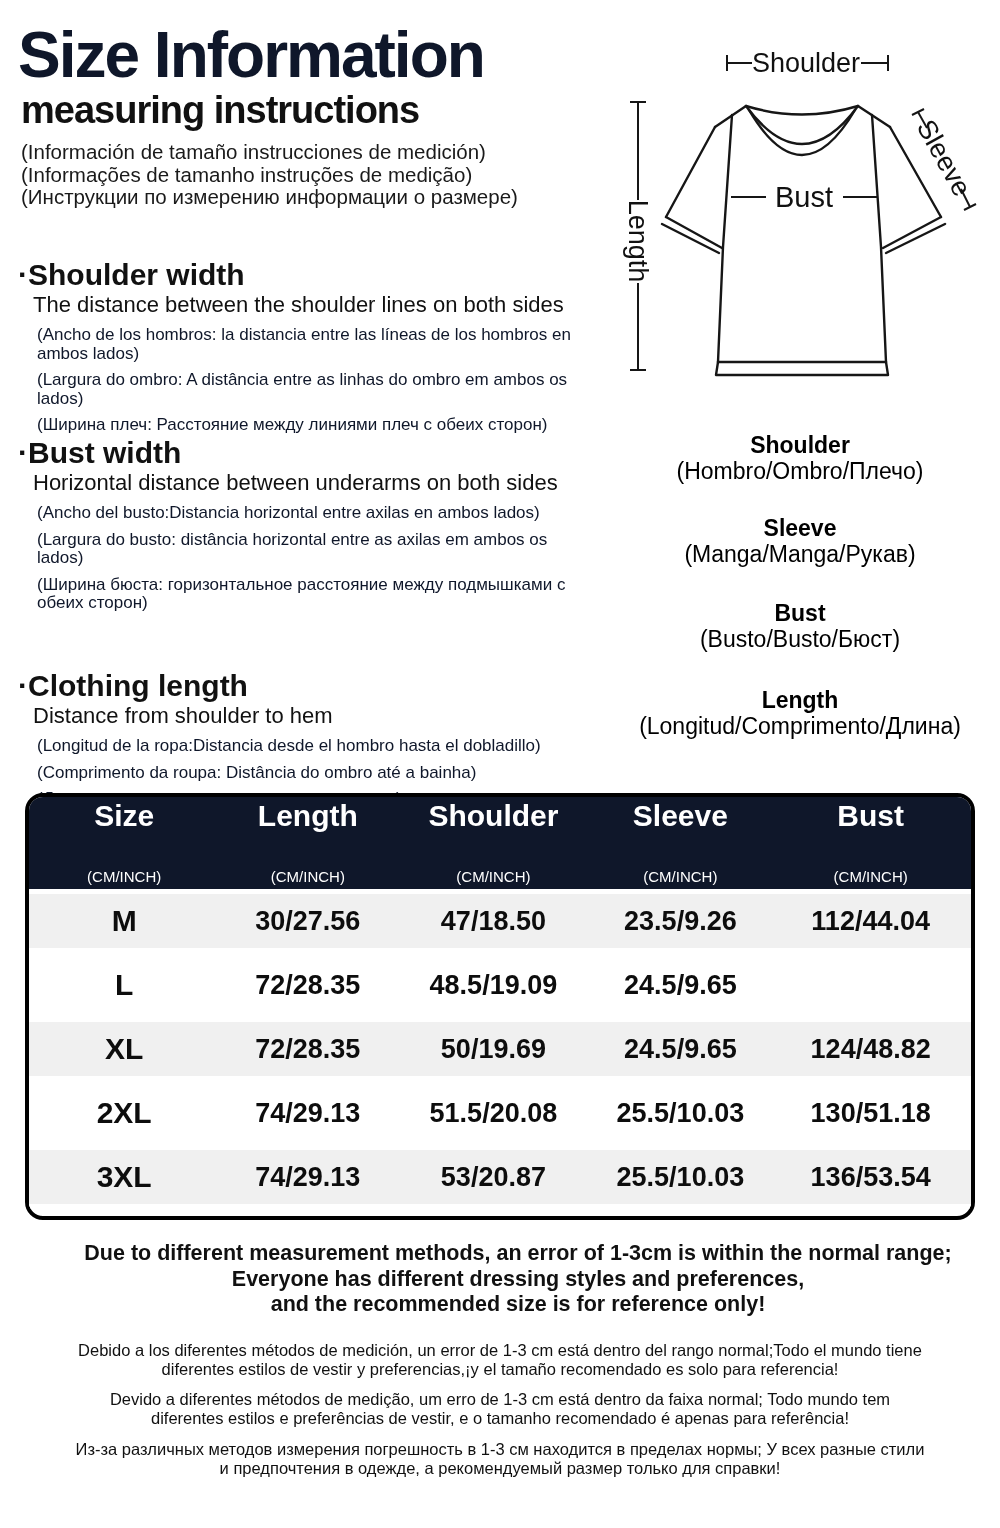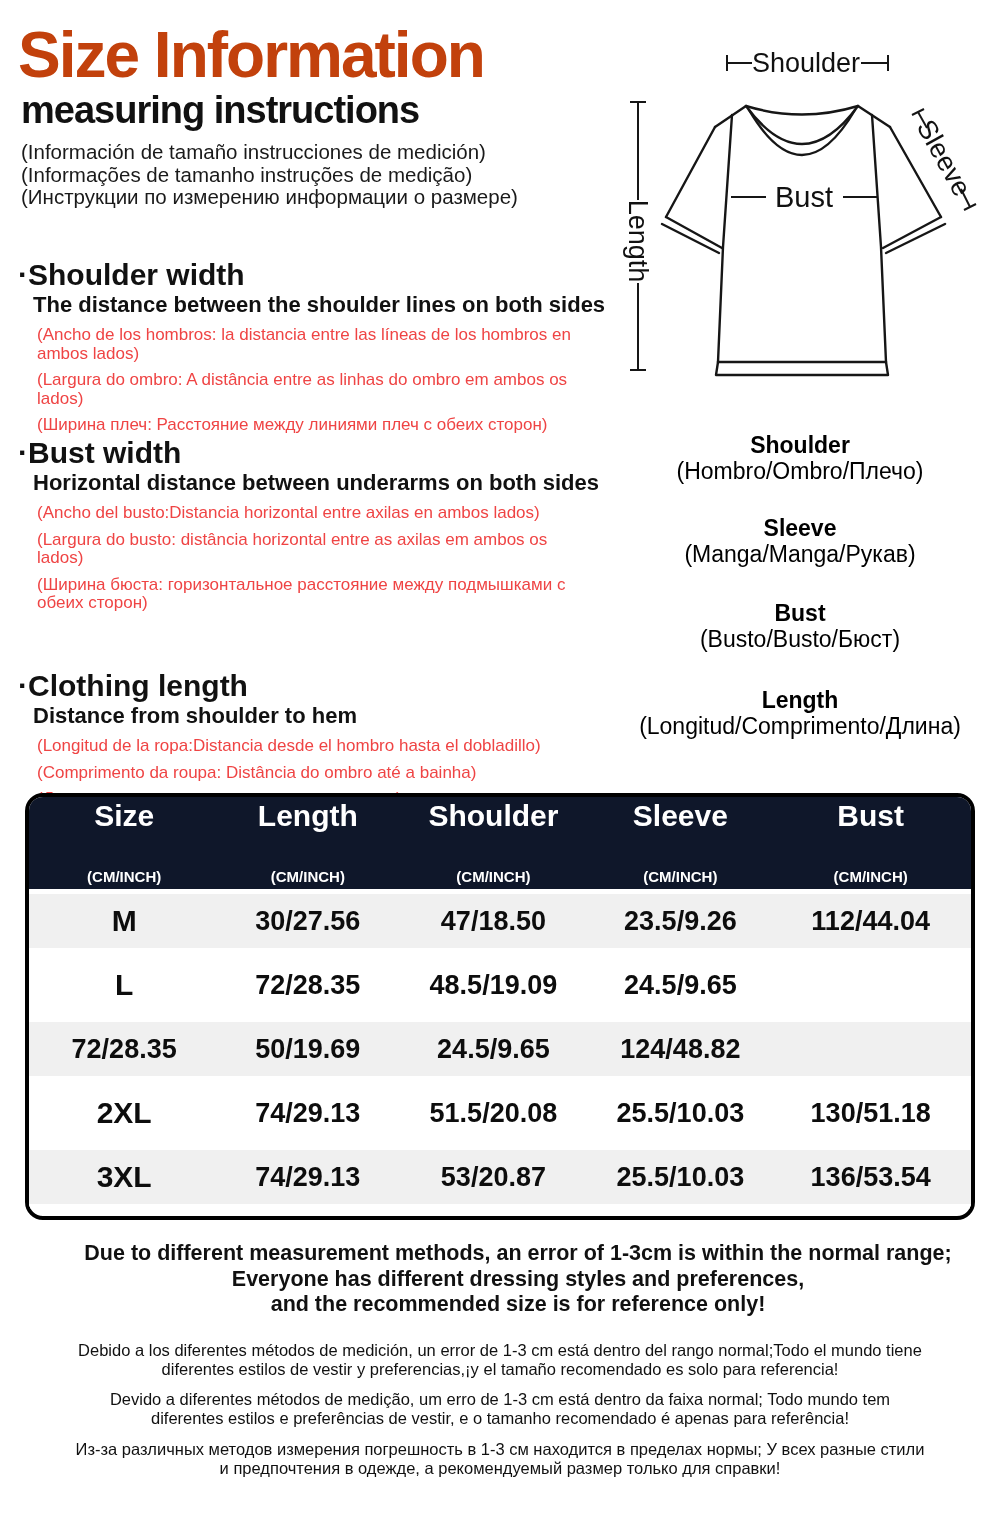--- a/index.html
+++ b/index.html
@@ -8,37 +8,37 @@
     width: 1000px; height: 1528px; position: relative;
     background: #ffffff; color: #000;
     font-family: "Liberation Sans", sans-serif;
     overflow: hidden;
   }
 
   
   .head-block { position: absolute; left: 18px; top: 22px; width: 590px; }
   .head-block h1 {
     margin: 0; font-size: 64px; font-weight: 700; letter-spacing: -2px;
-    line-height: 1.05; color: #c2410c;
+    line-height: 1.05; color: #0f172a;
   }
   .head-block h2 {
     margin: 2px 0 0 3px; font-size: 38px; font-weight: 700; letter-spacing: -1px;
     line-height: 1.05; color: #111;
   }
   .title-trans { margin: 10px 0 0 3px; }
   .title-trans p { margin: 0; font-size: 20.5px; line-height: 22.5px; color: #1a1a1a; }
 
   
   .measure-section { position: absolute; left: 18px; width: 588px; }
   .measure-section h3 { margin: 0; font-size: 30px; font-weight: 700; line-height: 34px; color: #111; }
   .measure-section h3 .bullet { font-size: 30px; }
-  .measure-section .desc { margin: 0 0 0 15px; font-size: 22px; line-height: 26px; color: #111; font-weight: bold; }
+  .measure-section .desc { margin: 0 0 0 15px; font-size: 22px; line-height: 26px; color: #111; }
   .measure-section .note {
     margin: 8px 0 0 19px; font-size: 17px; line-height: 18.5px;
-    color: #ef4444; white-space: pre-line;
+    color: #0f172a; white-space: pre-line;
   }
   #section-shoulder { top: 258px; }
   #section-bust     { top: 436px; }
   #section-length   { top: 650px; margin-top: 19px; }
 
   
   .diagram { position: absolute; left: 600px; top: 30px; width: 400px; height: 380px; }
   .diagram svg { width: 100%; height: 100%; }
   .diagram text { font-family: "Liberation Sans", sans-serif; fill: #111; }
 
@@ -56,21 +56,21 @@
     position: absolute; left: 25px; top: 793px; width: 950px;
     border: 4px solid #000; border-radius: 18px; overflow: hidden;
     background: #fff; padding-bottom: 7px;
   }
   .thead {
     display: grid; grid-template-columns: 20.2% 18.8% 20.6% 19.1% 21.3%;
     background: #0f172a; height: 92px; align-items: center;
   }
   .th { text-align: center; color: #fff; }
   .th .col-label { font-size: 30px; font-weight: 700; line-height: 32px; }
-  .th .col-unit  { font-size: 15px; font-weight: 700; line-height: 18px; margin-top: 36px; }
+  .th .col-unit  { font-size: 15px; font-weight: 400; line-height: 18px; margin-top: 36px; }
   .trow {
     display: grid; grid-template-columns: 20.2% 18.8% 20.6% 19.1% 21.3%;
     height: 64px; align-items: center; background: #fff;
   }
   .trow.gray { background: #f0f0f0; border-top: 5px solid #fff; border-bottom: 5px solid #fff; }
   .trow .cell { text-align: center; font-size: 27px; font-weight: 700; color: #0d0d0d; }
   .trow .cell.size-cell { font-size: 30px; }
 
   
   .footer-note {
@@ -230,20 +230,21 @@
       <div class="cell">23.5/9.26</div>
       <div class="cell">112/44.04</div>
     </div>
     <div class="trow">
       <div class="cell size-cell">L</div>
       <div class="cell">72/28.35</div>
       <div class="cell">48.5/19.09</div>
       <div class="cell">24.5/9.65</div>
     </div>
     <div class="trow gray">
+      <div class="cell size-cell">XL</div>
       <div class="cell">72/28.35</div>
       <div class="cell">50/19.69</div>
       <div class="cell">24.5/9.65</div>
       <div class="cell">124/48.82</div>
     </div>
     <div class="trow">
       <div class="cell size-cell">2XL</div>
       <div class="cell">74/29.13</div>
       <div class="cell">51.5/20.08</div>
       <div class="cell">25.5/10.03</div>

